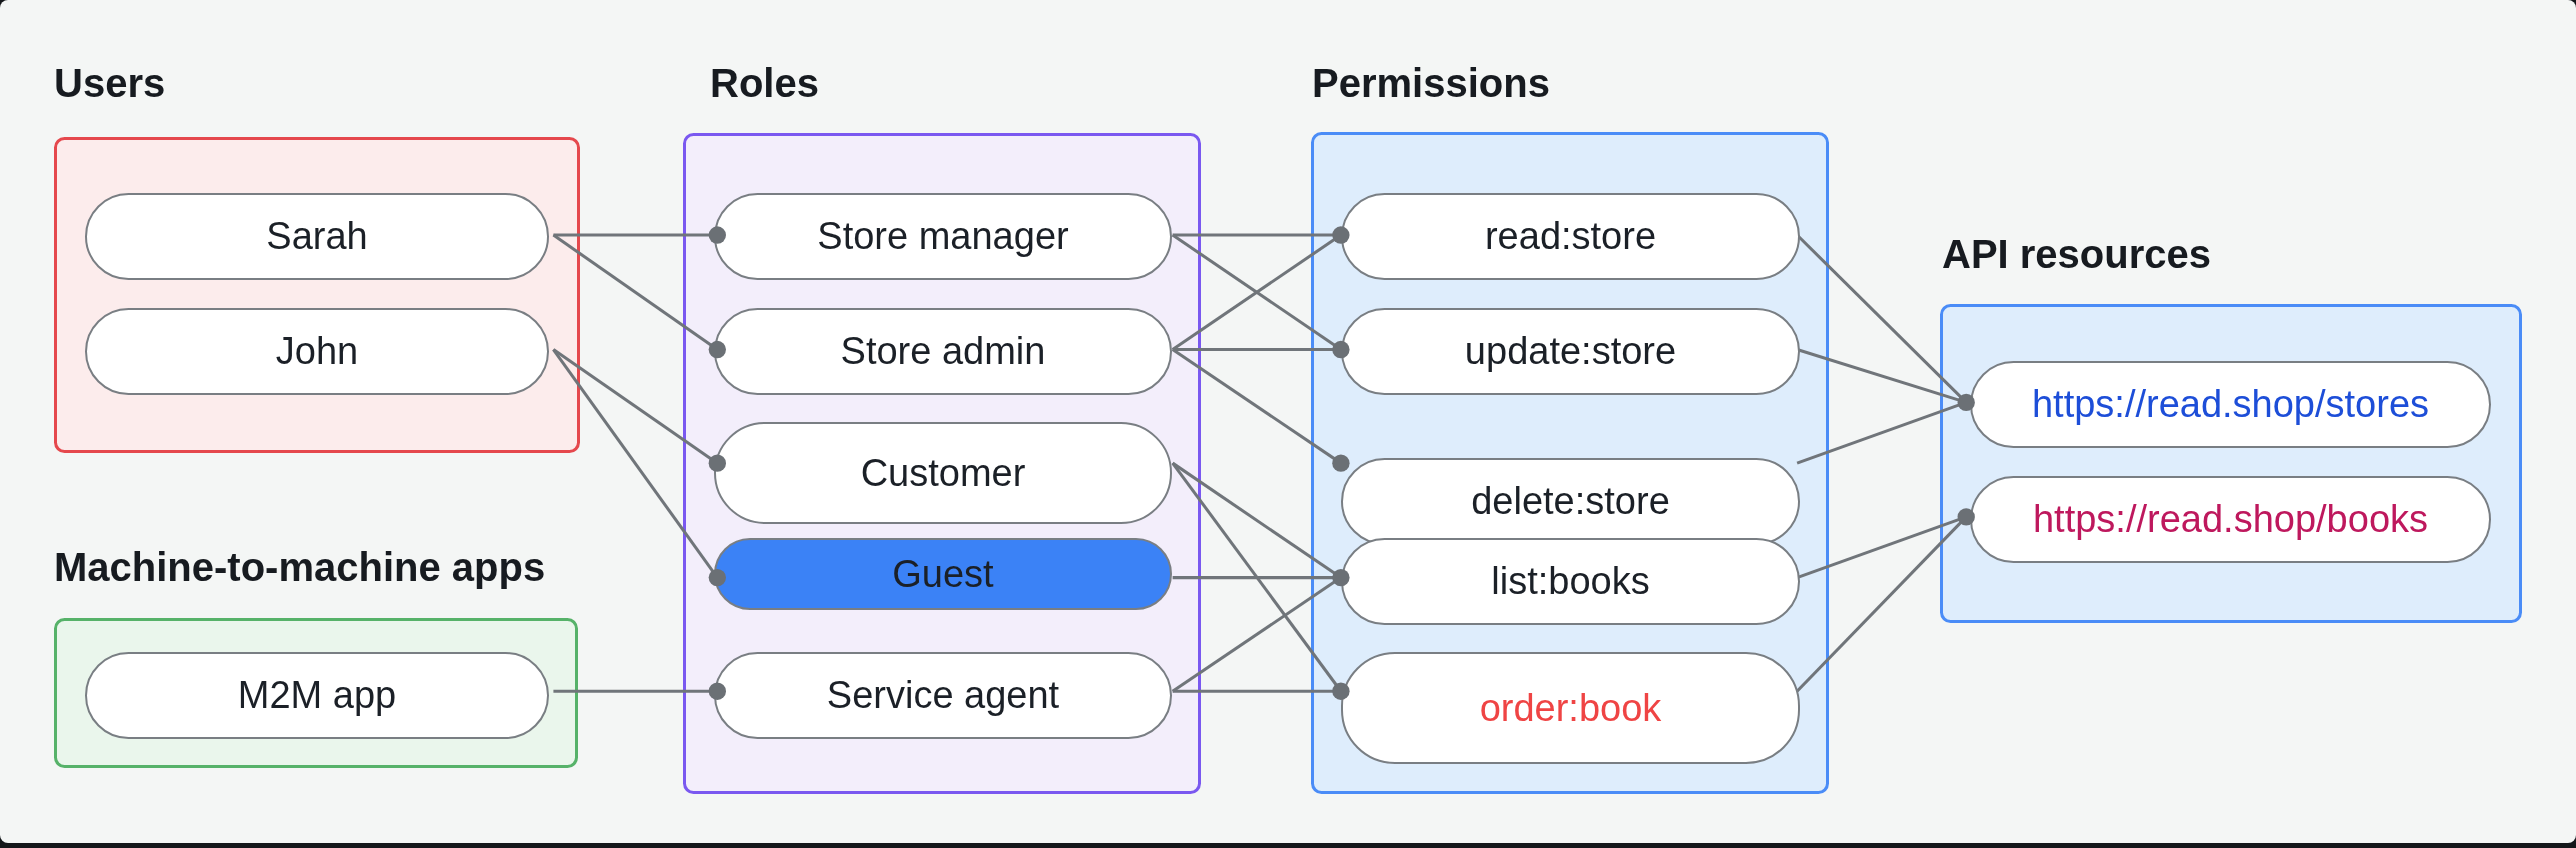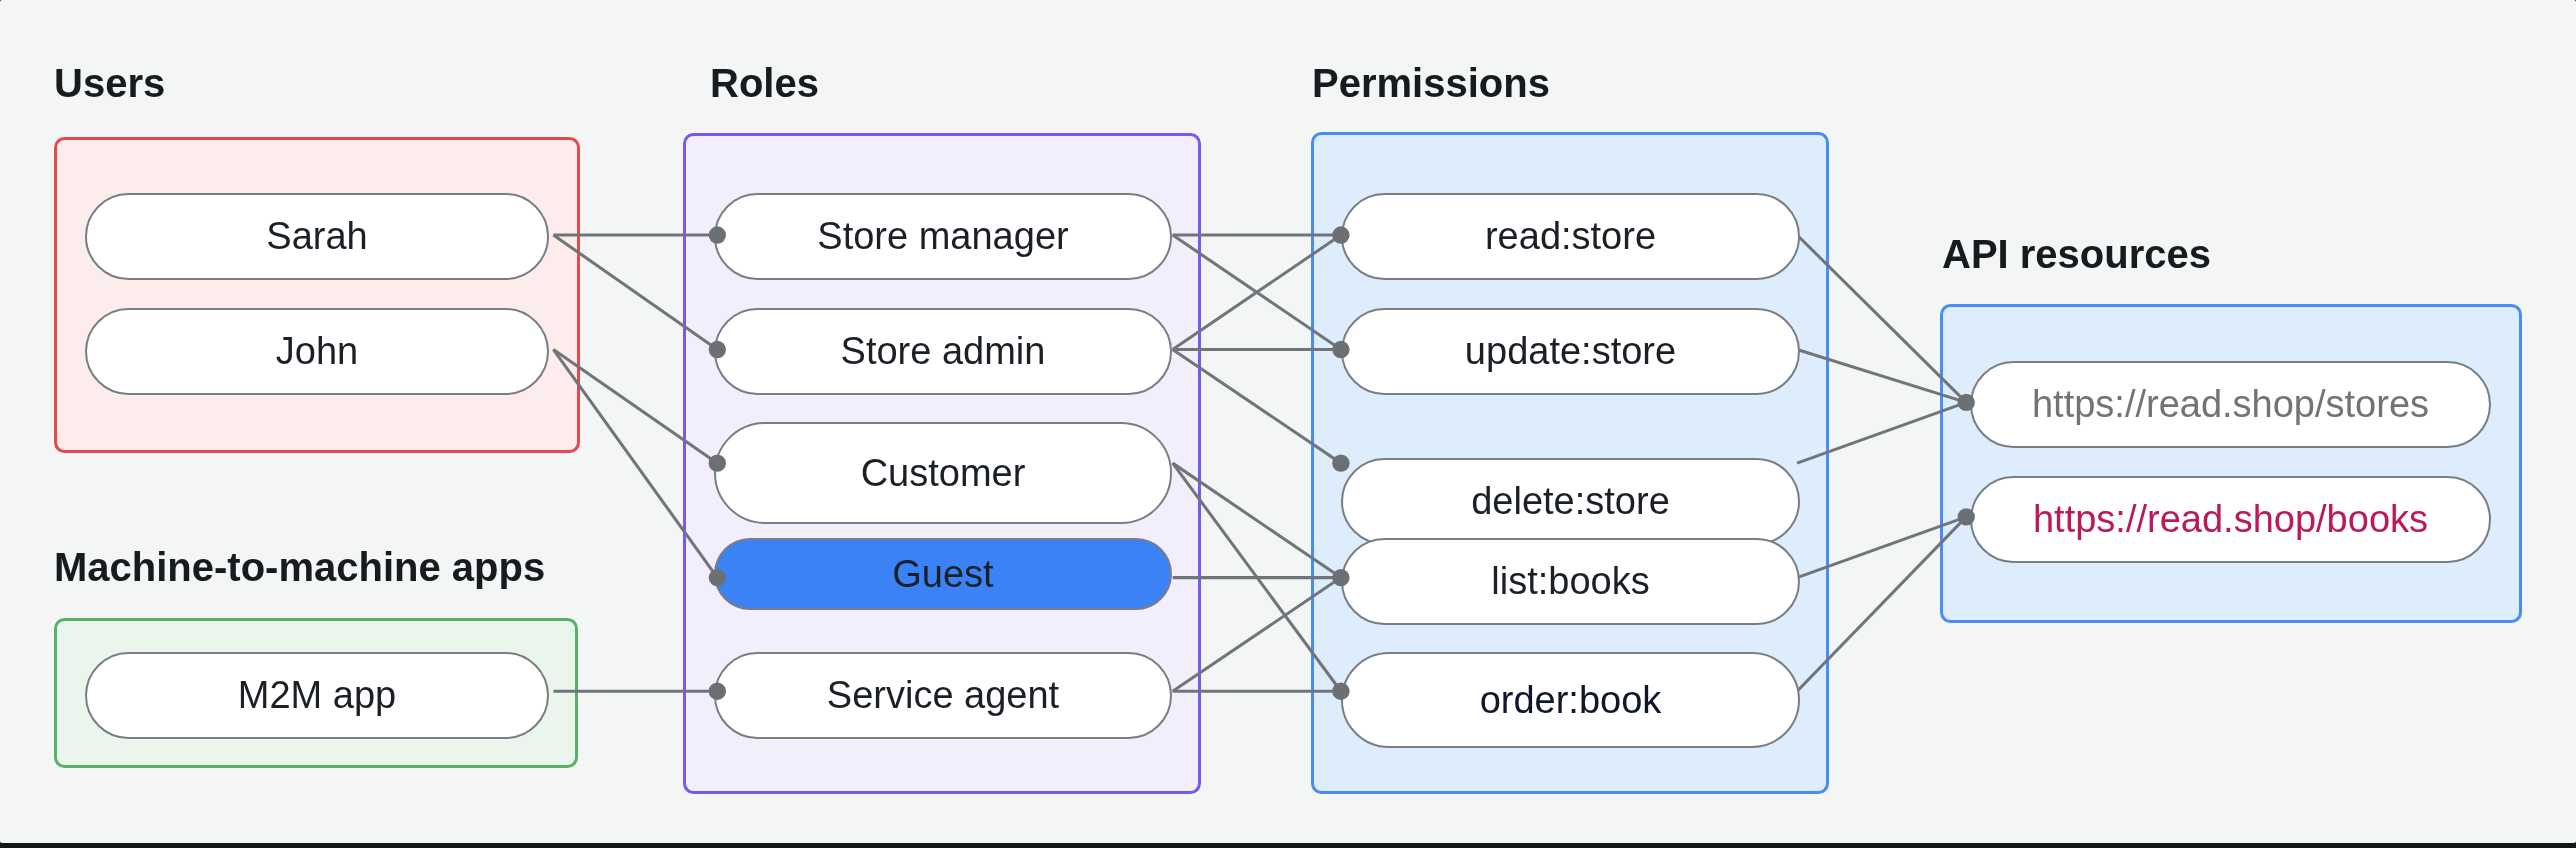--- a/index.html
+++ b/index.html
@@ -1,19 +1,19 @@
 <!DOCTYPE html>
 <html style="font-size:14px"><head>
 <meta charset="utf-8">
 <style>
   html,body{margin:0;padding:0;background:#14171a;}
   .root{position:relative;width:2576px;height:848px;background:#14171a;overflow:hidden;
         font-family:"Liberation Sans",sans-serif;}
   .card{position:absolute;left:0;top:0;width:2576px;height:843px;background:#f4f6f5;
-        border-radius:2px;}
+        border-radius:8px;}
   .stage{position:absolute;inset:0;}
   .group-box{position:absolute;border:3.5px solid #888;border-radius:10.5px;box-sizing:border-box;z-index:1;}
   .group-label{position:absolute;font-size:40px;font-weight:600;color:#171b20;
                white-space:nowrap;z-index:2;line-height:1.1;}
   .edges-layer,.dots-layer{position:absolute;inset:0;width:100%;height:100%;z-index:2;pointer-events:none;}
   .dots-layer{z-index:4;}
   .node{position:absolute;background:#ffffff;border:2.6px solid #797e83;border-radius:54px;
         display:flex;align-items:center;justify-content:center;font-size:38px;color:#1b2027;
         white-space:nowrap;z-index:3;box-sizing:border-box;}
 </style>
@@ -98,24 +98,24 @@
         </div>
         <div class="node" style="left: 1341px; top: 308px; width: 459px; height: 87px; border-color: rgb(121, 126, 131); background: rgb(255, 255, 255); color: rgb(27, 32, 39);">
           <span>update:store</span>
         </div>
         <div class="node" style="left: 1341px; top: 422px; width: 459px; height: 87px; border-color: rgb(121, 126, 131); background: rgb(255, 255, 255); color: rgb(27, 32, 39); margin-top: 36px;">
           <span>delete:store</span>
         </div>
         <div class="node" style="left: 1341px; top: 538px; width: 459px; height: 87px; border-color: rgb(121, 126, 131); background: rgb(255, 255, 255); color: rgb(27, 32, 39);">
           <span>list:books</span>
         </div>
-        <div class="node" style="left: 1341px; top: 652px; width: 459px; height: 96px; border-color: rgb(121, 126, 131); background: rgb(255, 255, 255); color: #0f172a;">
+        <div class="node" style="left: 1341px; top: 652px; width: 459px; height: 112px; border-color: rgb(121, 126, 131); background: rgb(255, 255, 255); color: #ef4444;">
           <span>order:book</span>
         </div>
-        <div class="node" style="left: 1970px; top: 361px; width: 521px; height: 87px; border-color: rgb(121, 126, 131); background: rgb(255, 255, 255); color: #737373;">
+        <div class="node" style="left: 1970px; top: 361px; width: 521px; height: 87px; border-color: rgb(121, 126, 131); background: rgb(255, 255, 255); color: #1d4ed8;">
           <span>https://read.shop/stores</span>
         </div>
         <div class="node" style="left: 1970px; top: 476px; width: 521px; height: 87px; border-color: rgb(121, 126, 131); background: rgb(255, 255, 255); color: #be185d;">
           <span>https://read.shop/books</span>
         </div>
       </div>
   </div>
 </div>
 
 

